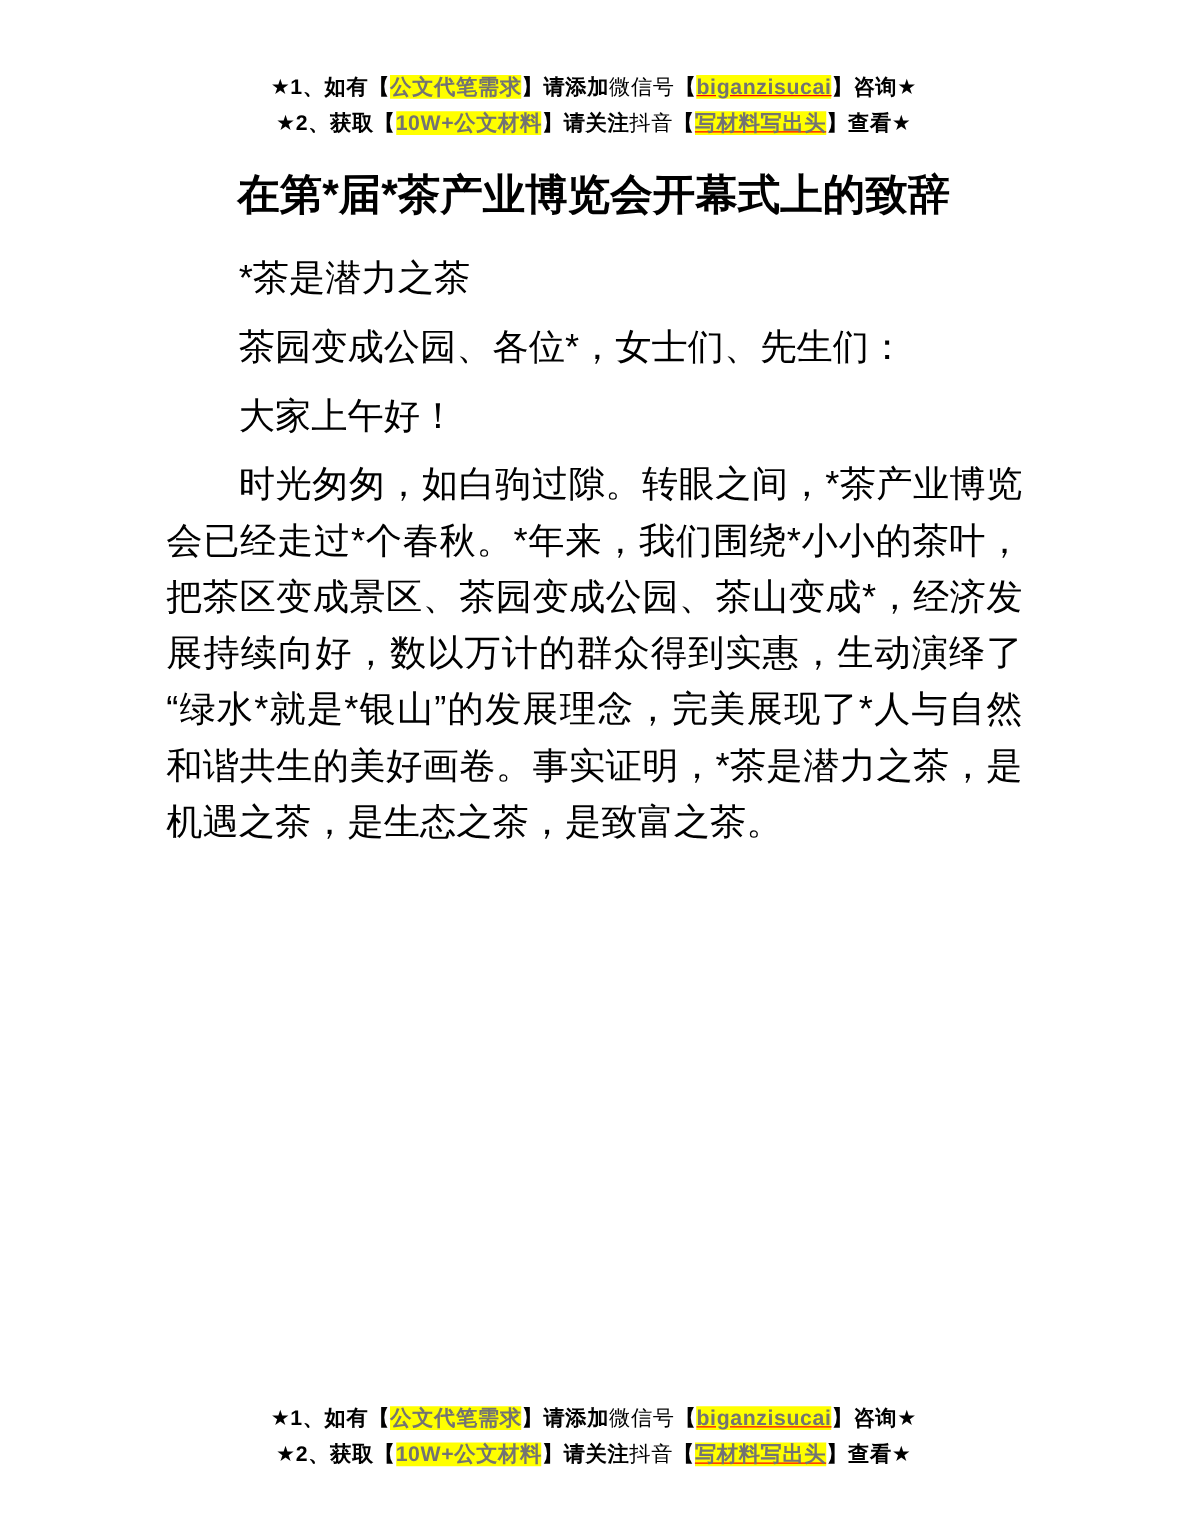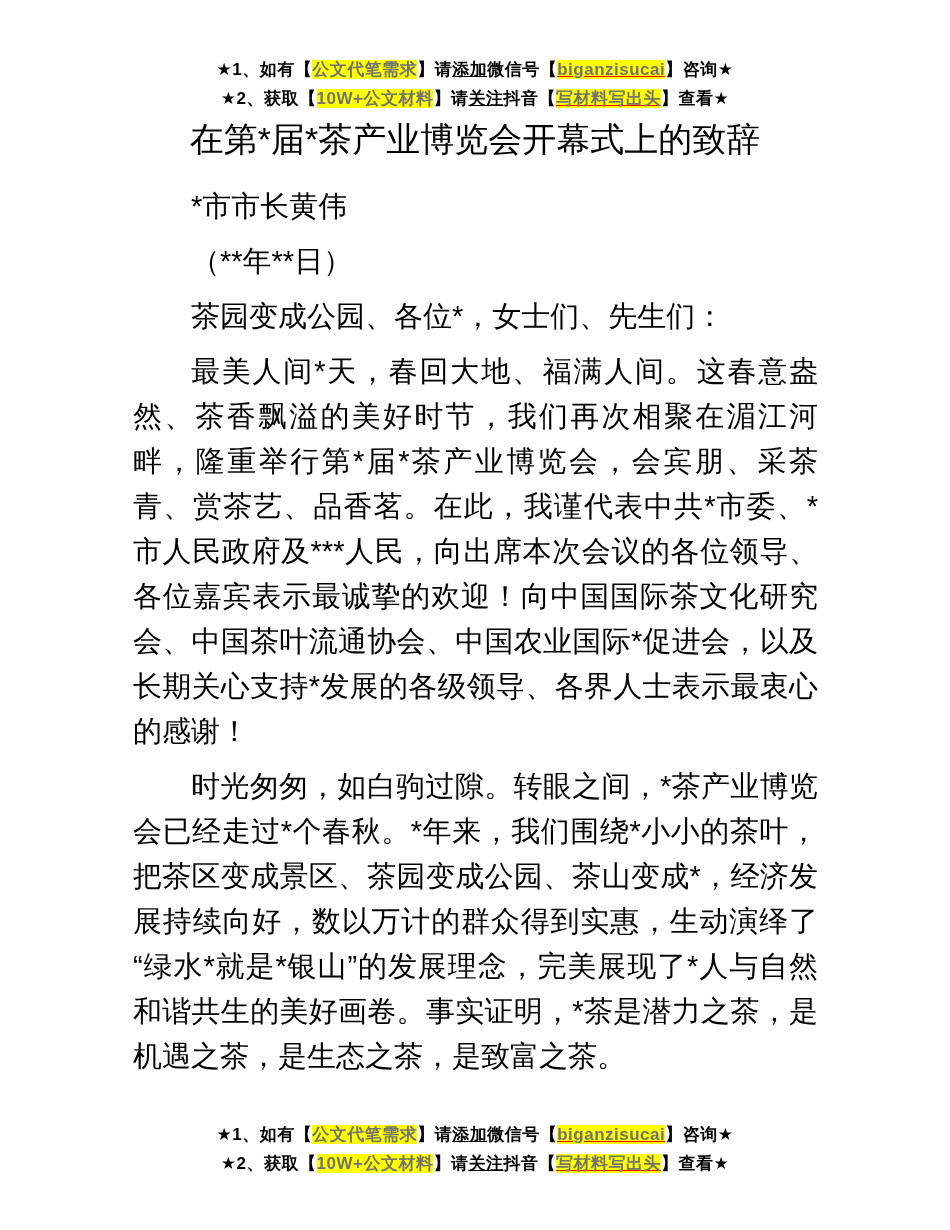--- a/index.html
+++ b/index.html
@@ -29,33 +29,33 @@
   .promo-footer {
     position: absolute;
     top: 1120px;
     left: 0;
     right: 0;
   }
   .hl {
     background: #ffff00;
     color: #737373;
   }
-  .u { text-decoration: underline; }
+  .u { }
   .u-red {
     text-decoration: underline;
     text-decoration-color: #ff0000;
   }
-  .nw { font-weight: bold; }
+  .nw { font-weight: normal; }
   
   .doc-title {
     font-size: 34px;
-    font-weight: normal;
+    font-weight: bold;
     line-height: 44px;
     text-align: center;
-    margin-top: 4px;
+    margin-top: 21px;
   }
   
   .doc-body {
     margin: 20px 132px 0 133px;
     font-size: 29px;
     line-height: 45px;
     text-align: justify;
   }
   .doc-body p {
     margin: 0 0 10px 0;
@@ -70,24 +70,23 @@
     <span>★1、如有【</span><span class="hl">公文代笔需求</span><span>】请</span><span class="u">添加</span><span class="nw">微信号</span><span>【</span><span class="hl u-red">biganzisucai</span><span>】咨询★</span>
   </div>
   <div class="promo-line">
     <span>★2、获取【</span><span class="hl">10W+公文材料</span><span>】请</span><span class="u">关注</span><span class="nw">抖音</span><span>【</span><span class="hl u-red">写材料写出头</span><span>】查看★</span>
   </div>
 </div>
 
 <h1 class="doc-title">在第*届*茶产业博览会开幕式上的致辞</h1>
 
 <div class="doc-body">
-  <p>*市市长黄伟</p>
-  <p>（**年**日）</p>
+  <p>*茶是潜力之茶</p>
   <p>茶园变成公园、各位*，女士们、先生们：</p>
-  <p>最美人间*天，春回大地、福满人间。这春意盎然、茶香飘溢的美好时节，我们再次相聚在湄江河畔，隆重举行第*届*茶产业博览会，会宾朋、采茶青、赏茶艺、品香茗。在此，我谨代表中共*市委、*市人民政府及***人民，向出席本次会议的各位领导、各位嘉宾表示最诚挚的欢迎！向中国国际茶文化研究会、中国茶叶流通协会、中国农业国际*促进会，以及长期关心支持*发展的各级领导、各界人士表示最衷心的感谢！</p>
+  <p>大家上午好！</p>
   <p>时光匆匆，如白驹过隙。转眼之间，*茶产业博览会已经走过*个春秋。*年来，我们围绕*小小的茶叶，把茶区变成景区、茶园变成公园、茶山变成*，经济发展持续向好，数以万计的群众得到实惠，生动演绎了“绿水*就是*银山”的发展理念，完美展现了*人与自然和谐共生的美好画卷。事实证明，*茶是潜力之茶，是机遇之茶，是生态之茶，是致富之茶。</p>
 </div>
 
 <div class="promo promo-footer">
   <div class="promo-line">
     <span>★1、如有【</span><span class="hl">公文代笔需求</span><span>】请</span><span class="u">添加</span><span class="nw">微信号</span><span>【</span><span class="hl u-red">biganzisucai</span><span>】咨询★</span>
   </div>
   <div class="promo-line">
     <span>★2、获取【</span><span class="hl">10W+公文材料</span><span>】请</span><span class="u">关注</span><span class="nw">抖音</span><span>【</span><span class="hl u-red">写材料写出头</span><span>】查看★</span>
   </div>

